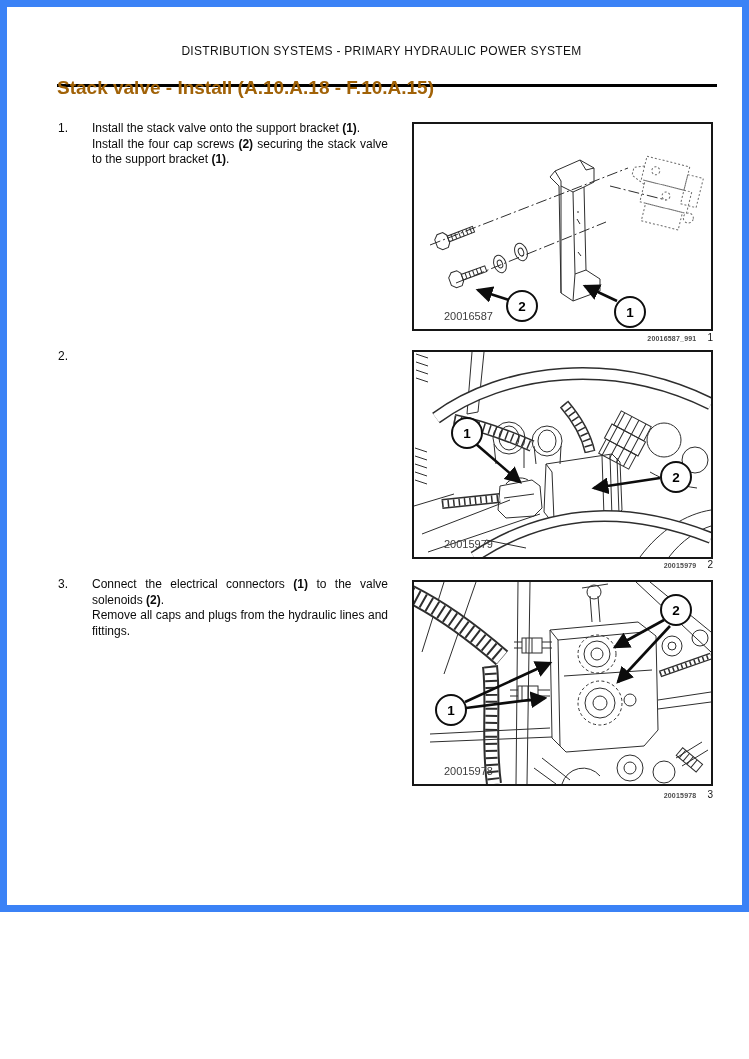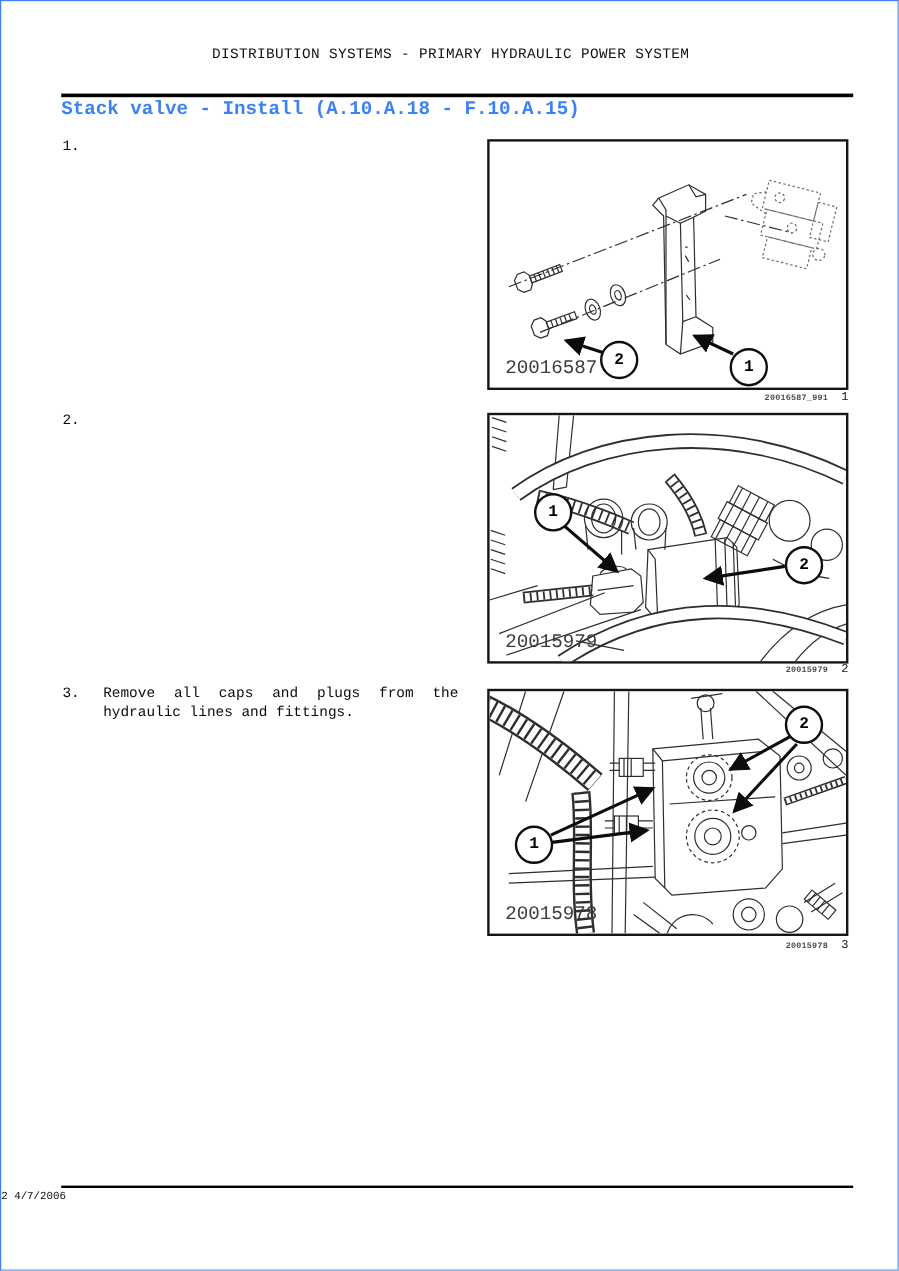--- a/index.html
+++ b/index.html
@@ -1,36 +1,36 @@
 <!DOCTYPE html>
 <html><head>
 <meta charset="utf-8">
 <style>
   html,body{margin:0;padding:0;background:#fff;}
   #page{
-    position:relative;width:749px;height:1059px;background:#ffffff;
-    font-family:Liberation Mono, monospace;color:#000;overflow:hidden;
-    box-sizing:border-box;border:1px solid #3b82f6;
+    position:relative;width:749px;height:912px;background:#ffffff;
+    font-family:Liberation Sans, sans-serif;color:#000;overflow:hidden;
+    box-sizing:border-box;border:7px solid #3b82f6;
   }
   .hdr{
     position:absolute;top:37px;left:0;width:749px;text-align:center;
     font-size:12px;letter-spacing:.3px;color:#111;
   }
   .title-rule{position:absolute;left:50px;top:77px;width:660px;height:3px;background:#000;}
-  .page-title{position:absolute;left:50px;top:81px;font-size:16px;font-weight:bold;color:#3b82f6;}
+  .page-title{position:absolute;left:50px;top:70px;font-size:19px;font-weight:bold;color:#a16207;}
   .step{position:absolute;left:51px;width:330px;font-size:12px;line-height:15.5px;color:#0a0a0a;}
   .step-num{position:absolute;left:0;top:0;}
   .step-body{margin-left:34px;width:296px;}
   .sentence{text-align:justify;text-align-last:left;}
   .figure{
     position:absolute;left:405px;width:297px;background:#fff;
     border:2px solid #161616;box-sizing:content-box;
   }
   .figure svg{display:block;}
-  .photo-id{position:absolute;left:13px;bottom:7px;font-size:16px;color:#3c3c3c;z-index:2;}
+  .photo-id{position:absolute;left:30px;bottom:7px;font-size:11px;color:#3c3c3c;z-index:2;}
   .callout{
     position:absolute;width:28px;height:28px;border:2px solid #0e0e0e;border-radius:50%;
     background:#fff;display:flex;align-items:center;justify-content:center;
     font-size:13.5px;font-weight:bold;color:#000;z-index:3;
   }
   .cap-row{
     position:absolute;left:405px;width:301px;display:flex;justify-content:flex-end;
     align-items:baseline;gap:11px;
   }
   .ref-id{font-size:7px;font-weight:bold;color:#4a4a4a;letter-spacing:.2px;}
@@ -47,30 +47,33 @@
 
 <div id="page">
 
   <div class="hdr">DISTRIBUTION SYSTEMS - PRIMARY HYDRAULIC POWER SYSTEM</div>
   <div class="title-rule"></div>
   <div class="page-title">Stack valve - Install (A.10.A.18 - F.10.A.15)</div>
 
   <div class="step" style="top:114px;">
     <span class="step-num">1.</span>
     <div class="step-body">
+        <div class="sentence"><span>Install the stack valve onto the support bracket </span><b>(1)</b><span>.</span></div>
+        <div class="sentence"><span>Install the four cap screws </span><b>(2)</b><span> securing the stack valve to the support bracket </span><b>(1)</b><span>.</span></div>
       </div>
   </div>
 
   <div class="step" style="top:342px;">
     <span class="step-num">2.</span>
   </div>
 
   <div class="step" style="top:570px;">
     <span class="step-num">3.</span>
     <div class="step-body">
+        <div class="sentence"><span>Connect the electrical connectors </span><b>(1)</b><span> to the valve solenoids </span><b>(2)</b><span>.</span></div>
         <div class="sentence"><span>Remove all caps and plugs from the hydraulic lines and fittings.</span></div>
       </div>
   </div>
 
   <div class="figure" style="top:115px;height:205px;">
     <svg width="297" height="205" viewBox="0 0 297 205">
       <defs>
         <marker id="ah1" viewBox="0 0 10 10" refX="8.5" refY="5" markerWidth="6.5" markerHeight="6.5" orient="auto-start-reverse">
           <path d="M0,0 L10,5 L0,10 z" fill="#0c0c0c"></path>
         </marker>

